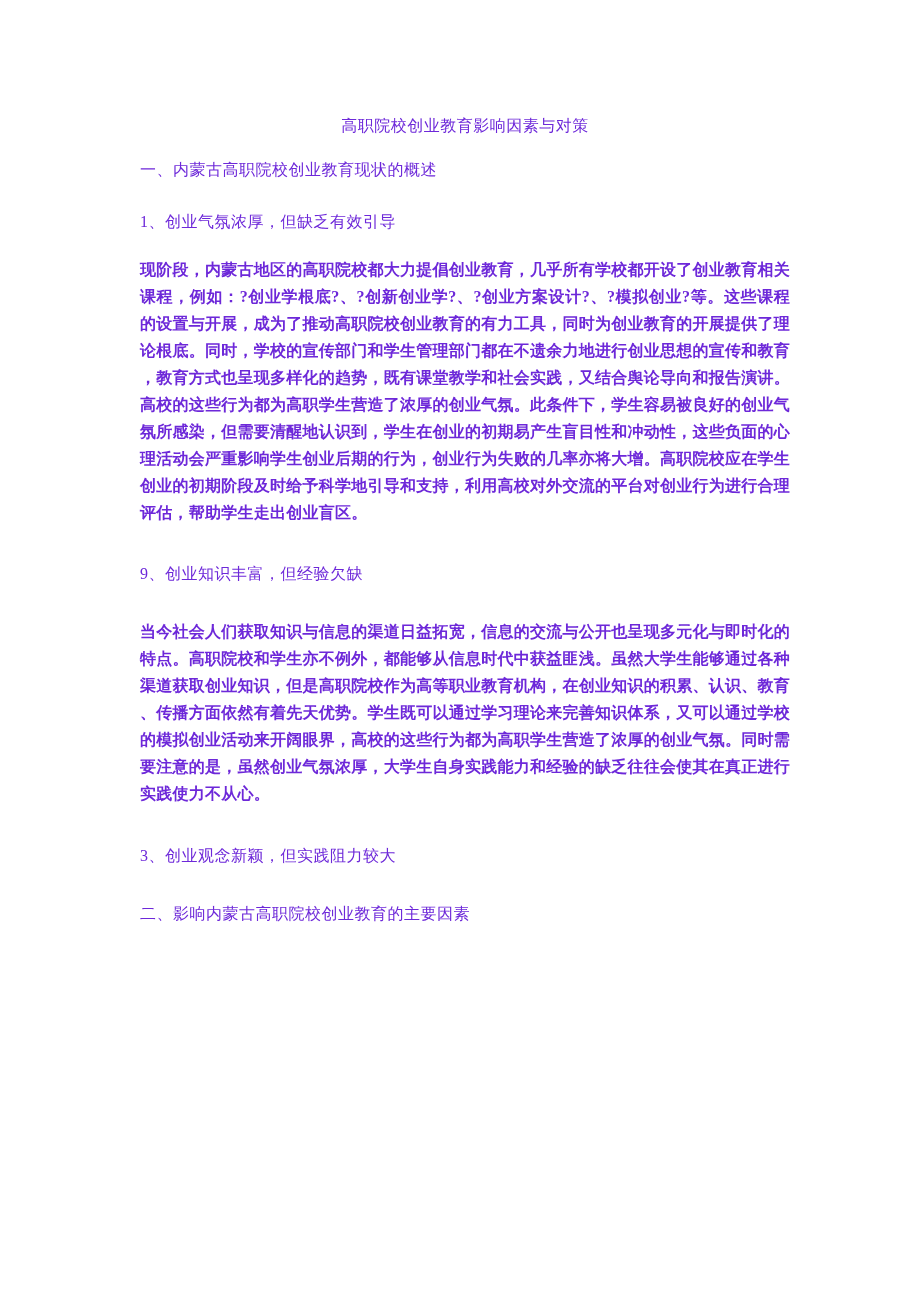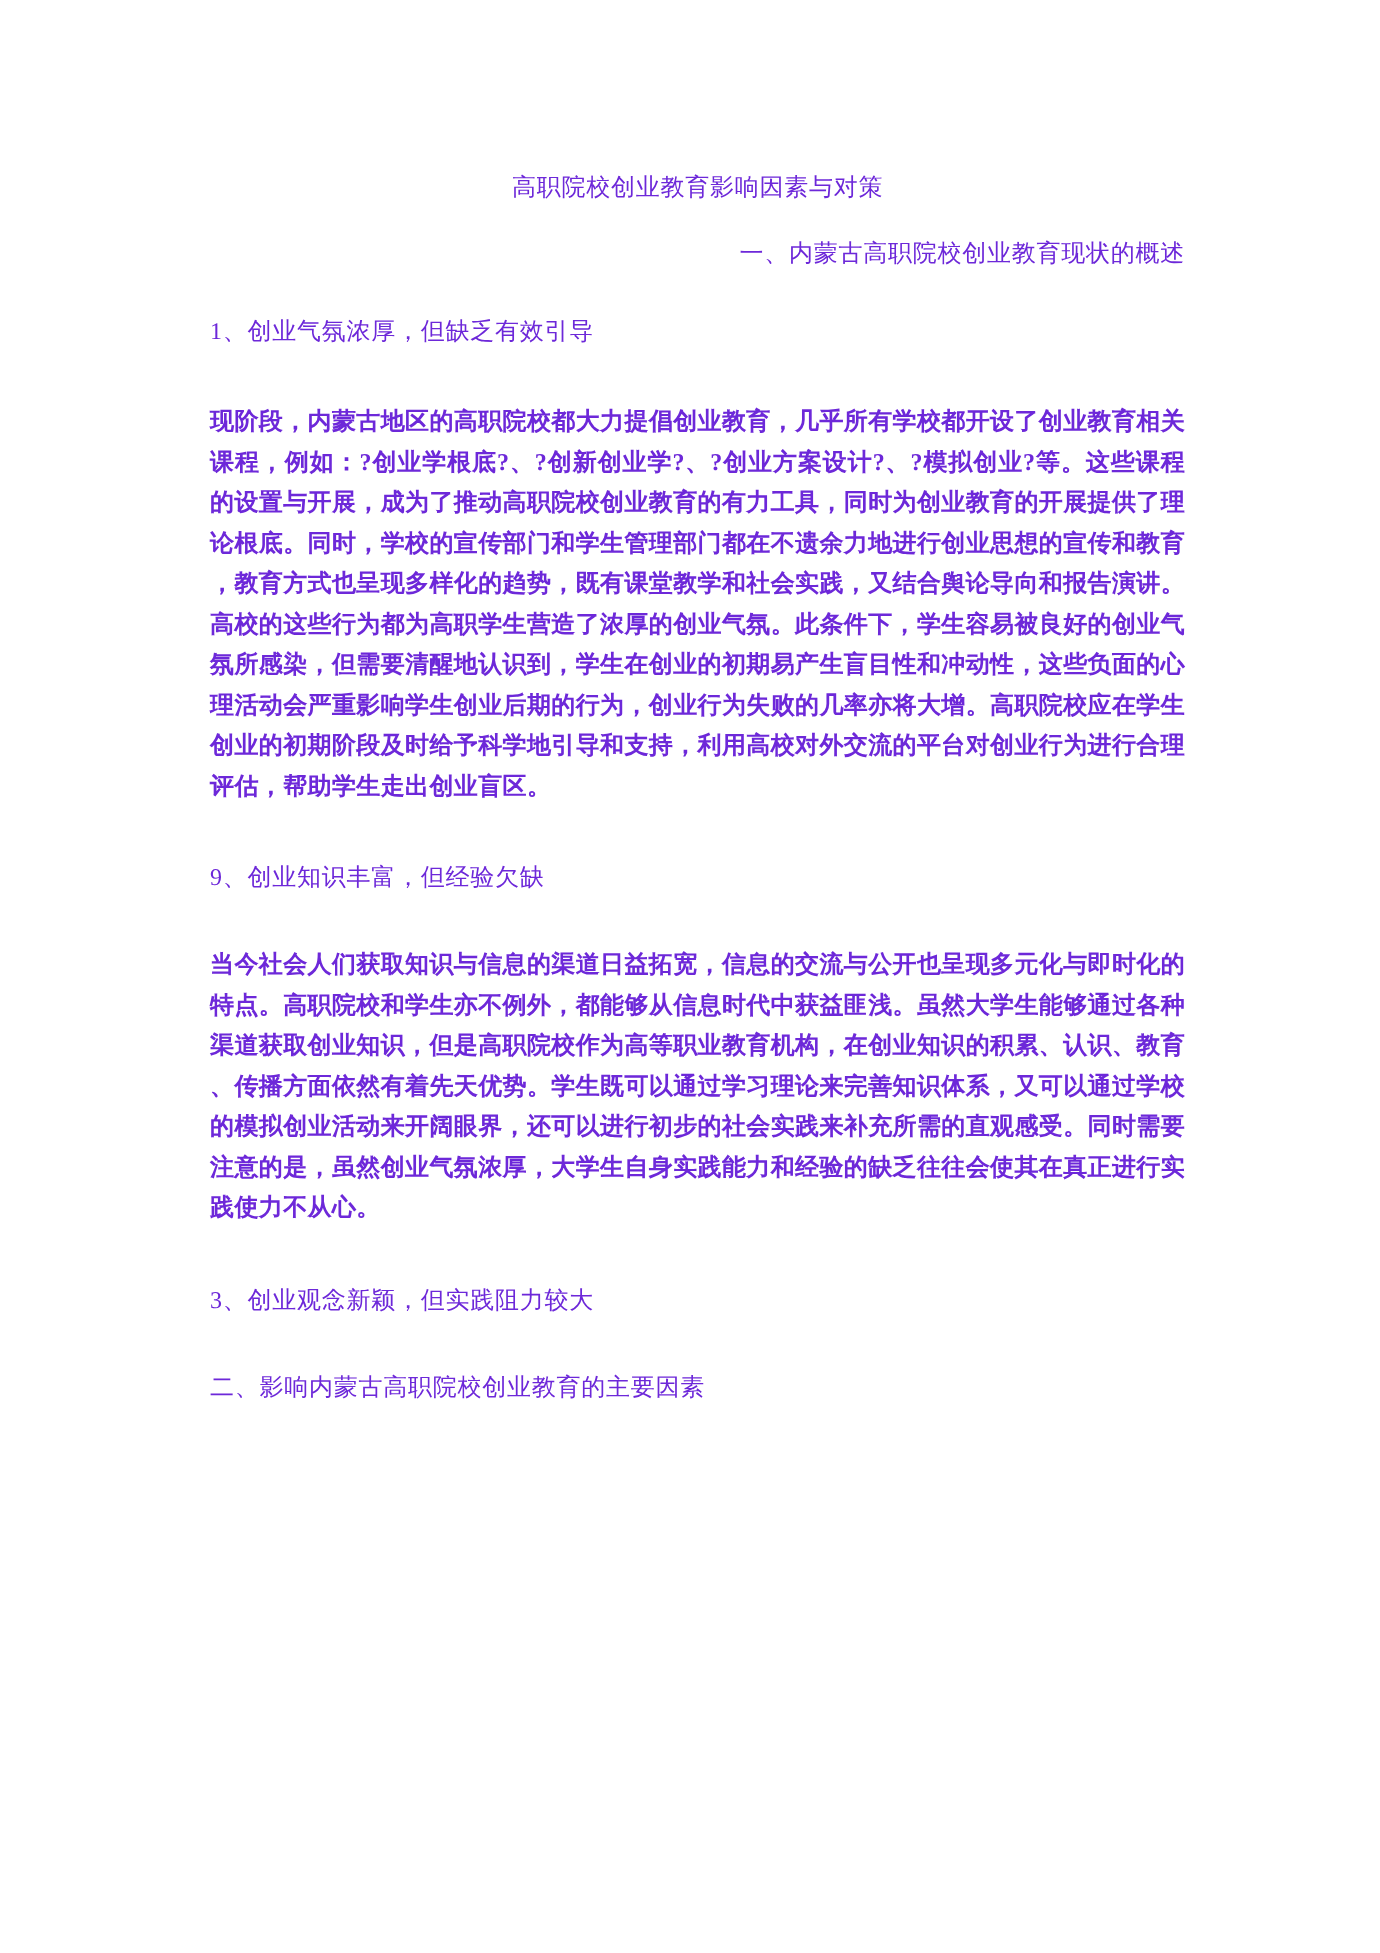--- a/index.html
+++ b/index.html
@@ -33,22 +33,22 @@
   }
   .para {
     text-align: justify;
     text-align-last: left;
     letter-spacing: 0.25px;
     word-break: break-all;
     line-break: anywhere;
     margin: 0;
     font-weight: bold;
   }
-  .h-sec1 { margin-bottom: 25px; text-align: right; }
-  .h-sub1 { margin-bottom: 33px; }
+  .h-sec1 { margin-bottom: 25px; }
+  .h-sub1 { margin-bottom: 21px; }
   .p1     { margin-bottom: 34px; }
   .h-sub2 { margin-bottom: 31px; }
   .p2     { margin-bottom: 35px; }
   .h-sub3 { margin-bottom: 31px; }
   .p3     { margin-bottom: 25px; }
 </style>
 </head>
 <body>
 
 <div class="doc">
@@ -56,20 +56,20 @@
   <div class="doc-title">高职院校创业教育影响因素与对策</div>
 
   <div class="heading h-sec1">一、内蒙古高职院校创业教育现状的概述</div>
 
   <div class="heading h-sub1">1、创业气氛浓厚，但缺乏有效引导</div>
 
   <div class="para p1">现阶段，内蒙古地区的高职院校都大力提倡创业教育，几乎所有学校都开设了创业教育相关课程，例如：?创业学根底?、?创新创业学?、?创业方案设计?、?模拟创业?等。这些课程的设置与开展，成为了推动高职院校创业教育的有力工具，同时为创业教育的开展提供了理论根底。同时，学校的宣传部门和学生管理部门都在不遗余力地进行创业思想的宣传和教育，教育方式也呈现多样化的趋势，既有课堂教学和社会实践，又结合舆论导向和报告演讲。高校的这些行为都为高职学生营造了浓厚的创业气氛。此条件下，学生容易被良好的创业气氛所感染，但需要清醒地认识到，学生在创业的初期易产生盲目性和冲动性，这些负面的心理活动会严重影响学生创业后期的行为，创业行为失败的几率亦将大增。高职院校应在学生创业的初期阶段及时给予科学地引导和支持，利用高校对外交流的平台对创业行为进行合理评估，帮助学生走出创业盲区。</div>
 
   <div class="heading h-sub2">9、创业知识丰富，但经验欠缺</div>
 
-  <div class="para p2">当今社会人们获取知识与信息的渠道日益拓宽，信息的交流与公开也呈现多元化与即时化的特点。高职院校和学生亦不例外，都能够从信息时代中获益匪浅。虽然大学生能够通过各种渠道获取创业知识，但是高职院校作为高等职业教育机构，在创业知识的积累、认识、教育、传播方面依然有着先天优势。学生既可以通过学习理论来完善知识体系，又可以通过学校的模拟创业活动来开阔眼界，还可以进行初步的社会实践来补充所需的直观感受。同时需要注意的是，虽然创业气氛浓厚，大学生自身实践能力和经验的缺乏往往会使其在真正进行实践使力不从心。</div>
+  <div class="para p2">当今社会人们获取知识与信息的渠道日益拓宽，信息的交流与公开也呈现多元化与即时化的特点。高职院校和学生亦不例外，都能够从信息时代中获益匪浅。虽然大学生能够通过各种渠道获取创业知识，但是高职院校作为高等职业教育机构，在创业知识的积累、认识、教育、传播方面依然有着先天优势。学生既可以通过学习理论来完善知识体系，又可以通过学校的模拟创业活动来开阔眼界，高校的这些行为都为高职学生营造了浓厚的创业气氛。同时需要注意的是，虽然创业气氛浓厚，大学生自身实践能力和经验的缺乏往往会使其在真正进行实践使力不从心。</div>
 
   <div class="heading h-sub3">3、创业观念新颖，但实践阻力较大</div>
 
 
   <div class="heading h-sec2">二、影响内蒙古高职院校创业教育的主要因素</div>
 
 </div>
 
 </body></html>

